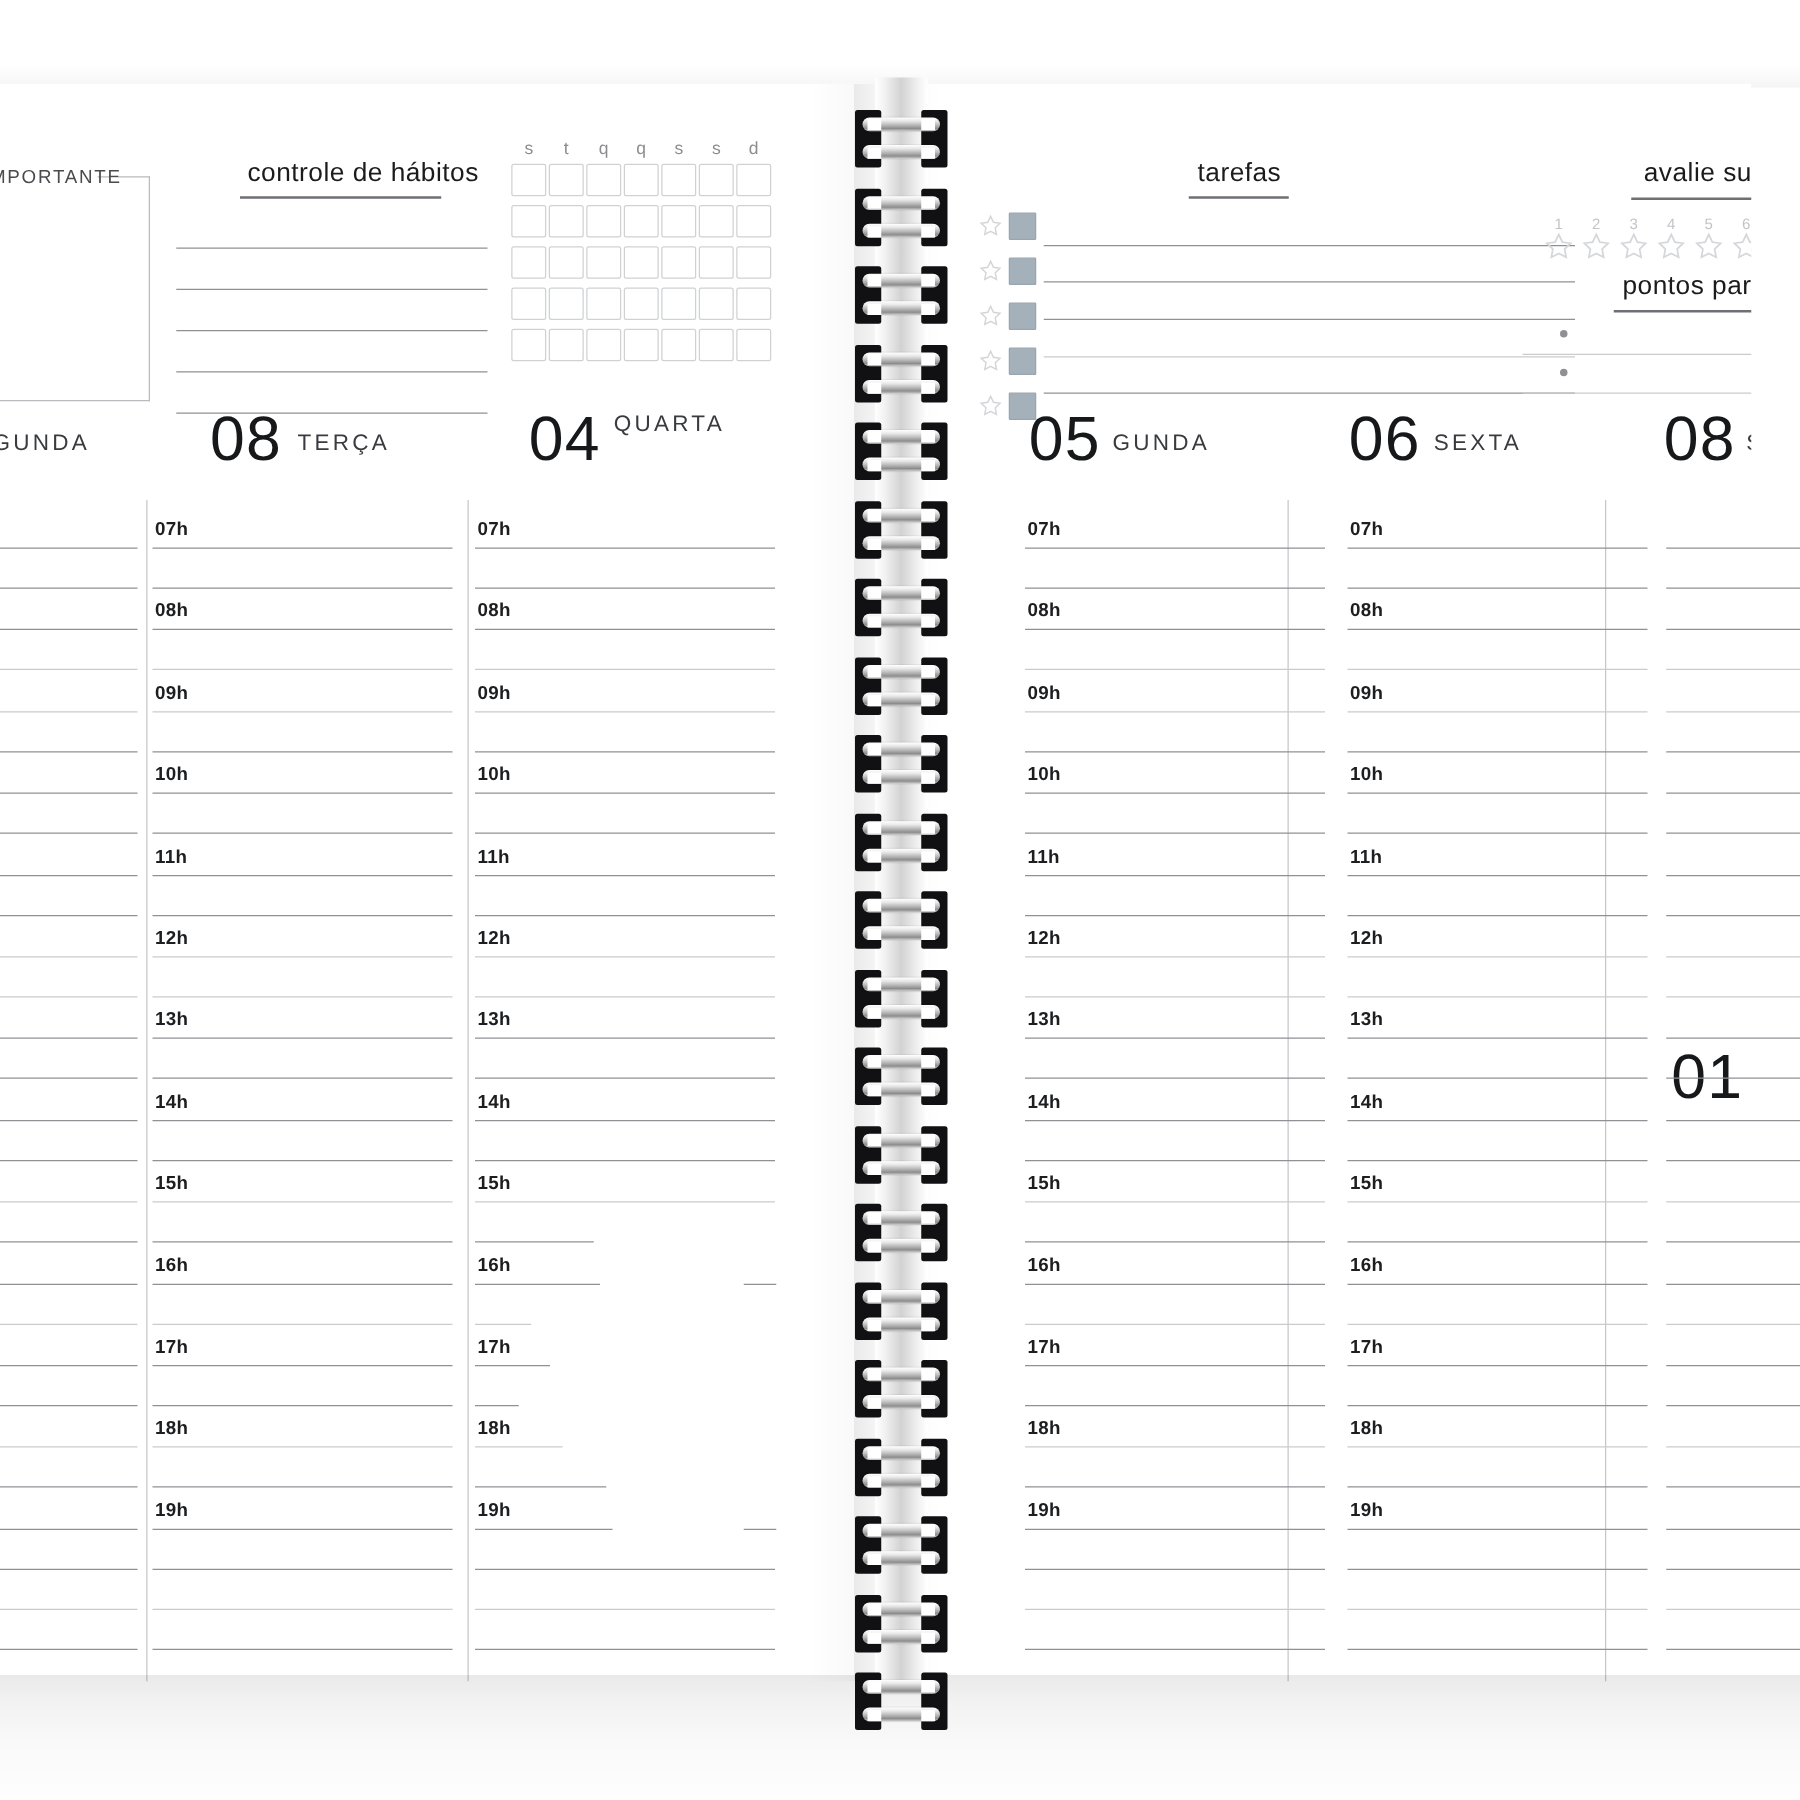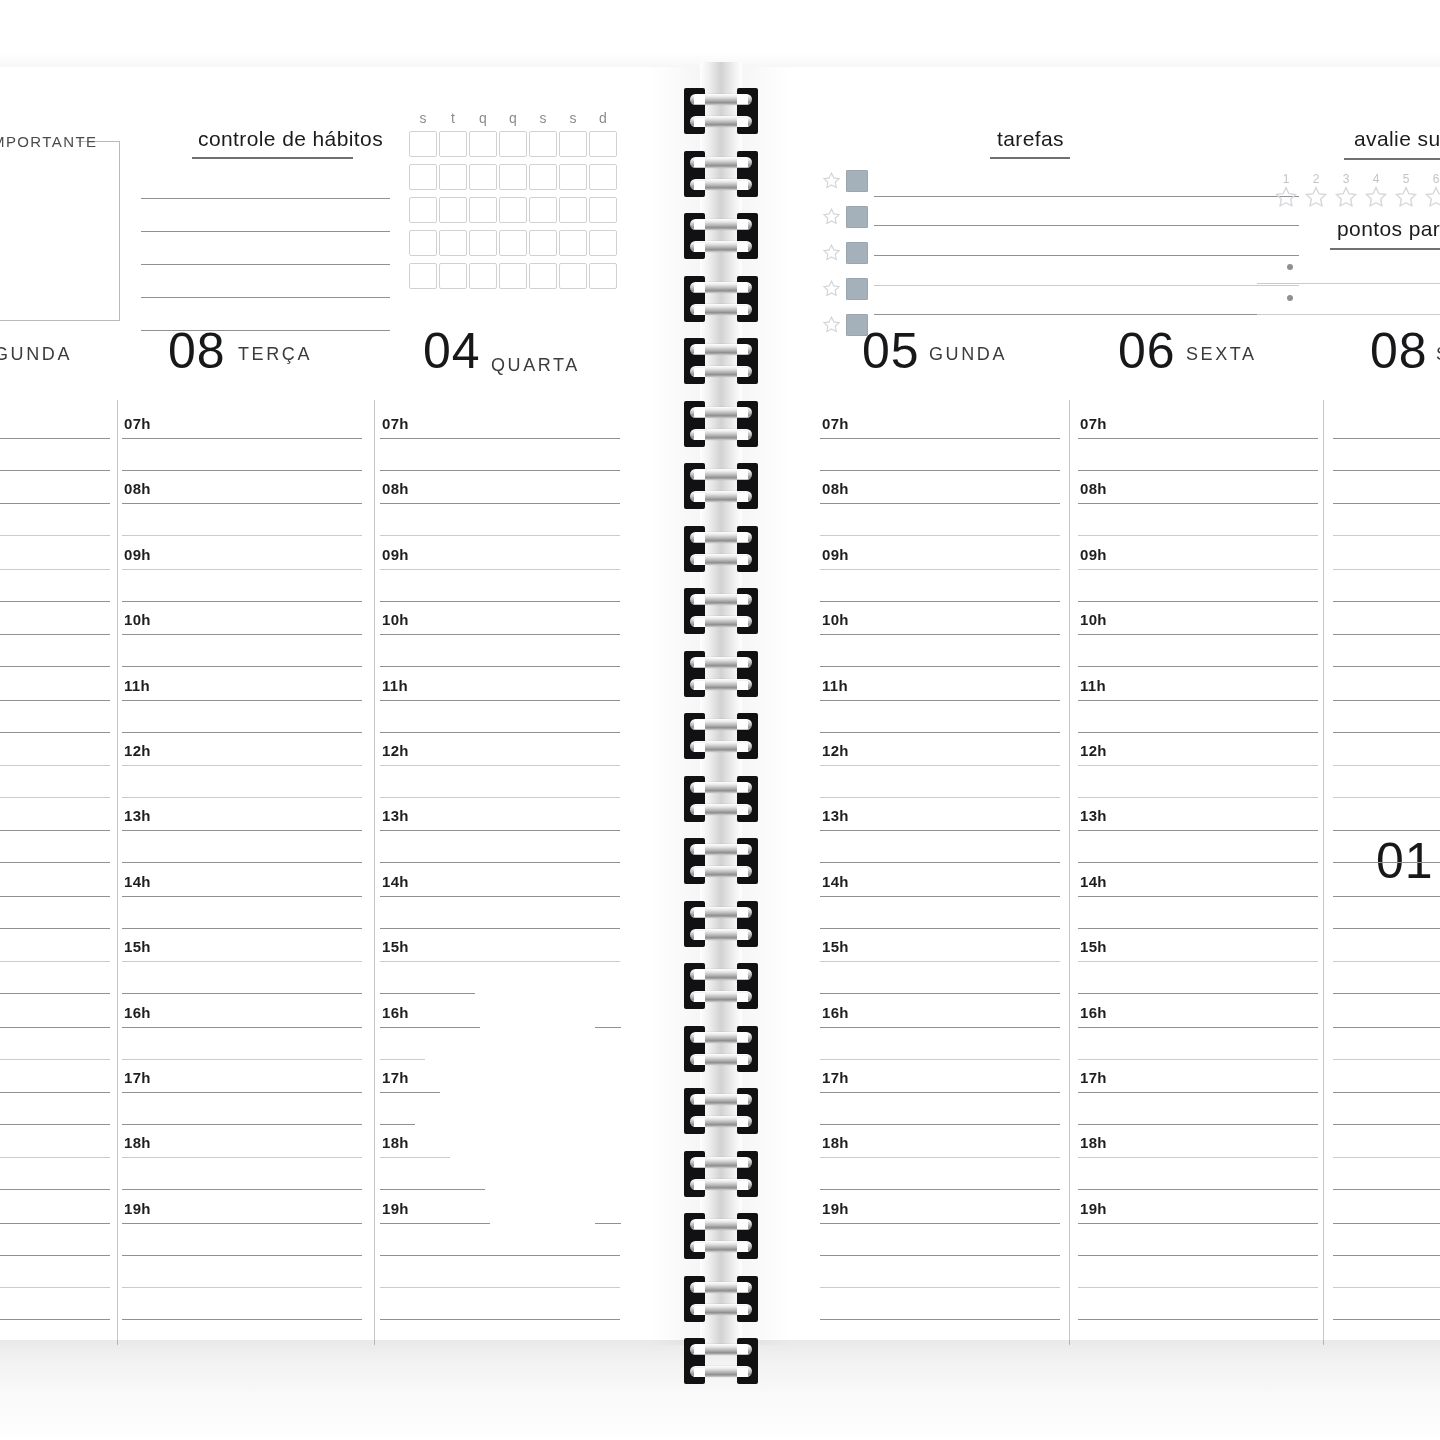--- a/index.html
+++ b/index.html
@@ -48,21 +48,21 @@
 
   
   .page {
     position: absolute;
     top: 67px;
     height: 1278px;
     background: #ffffff;
     overflow: hidden;
   }
   .page-left  { left: 0px;   width: 718px; }
-  .page-right { left: 722px; width: 718px; }
+  .page-right { left: 683px; width: 718px; }
 
   
   .gutter-shade-l {
     position: absolute; top: 0; right: 0; width: 70px; height: 100%;
     background: linear-gradient(to right, rgba(0,0,0,0) 0%, rgba(0,0,0,0.035) 72%, rgba(0,0,0,0.085) 100%);
     pointer-events: none;
   }
   .gutter-shade-r {
     position: absolute; top: 0; left: 0; width: 70px; height: 100%;
     background: linear-gradient(to left, rgba(0,0,0,0) 0%, rgba(0,0,0,0.035) 72%, rgba(0,0,0,0.085) 100%);
@@ -280,21 +280,21 @@
     <div class="hbox" style="left:529px; top:196px;"></div>
     <div class="hbox" style="left:559px; top:196px;"></div>
     <div class="hbox" style="left:589px; top:196px;"></div>
 
     <div class="day-name" style="left:-6px; top:277px;">GUNDA</div>
 
     <div class="day-num" style="left:168px; top:255px;">08</div>
     <div class="day-name" style="left:238px; top:277px;">TERÇA</div>
 
     <div class="day-num" style="left:423px; top:255px;">04</div>
-    <div class="day-name" style="left:491px; top:288px;">QUARTA</div>
+    <div class="day-name" style="left:491px; top:262px;">QUARTA</div>
 
     <div class="vdiv" style="left:117px; top:333px; height:955px;"></div>
     <div class="vdiv" style="left:374px; top:333px; height:955px;"></div>
 
     <div class="gutter-shade-l"></div>
   </div>
 
   <div class="page page-right">
 
     <div class="sect-title" style="left:275px; top:60px;">tarefas</div>

